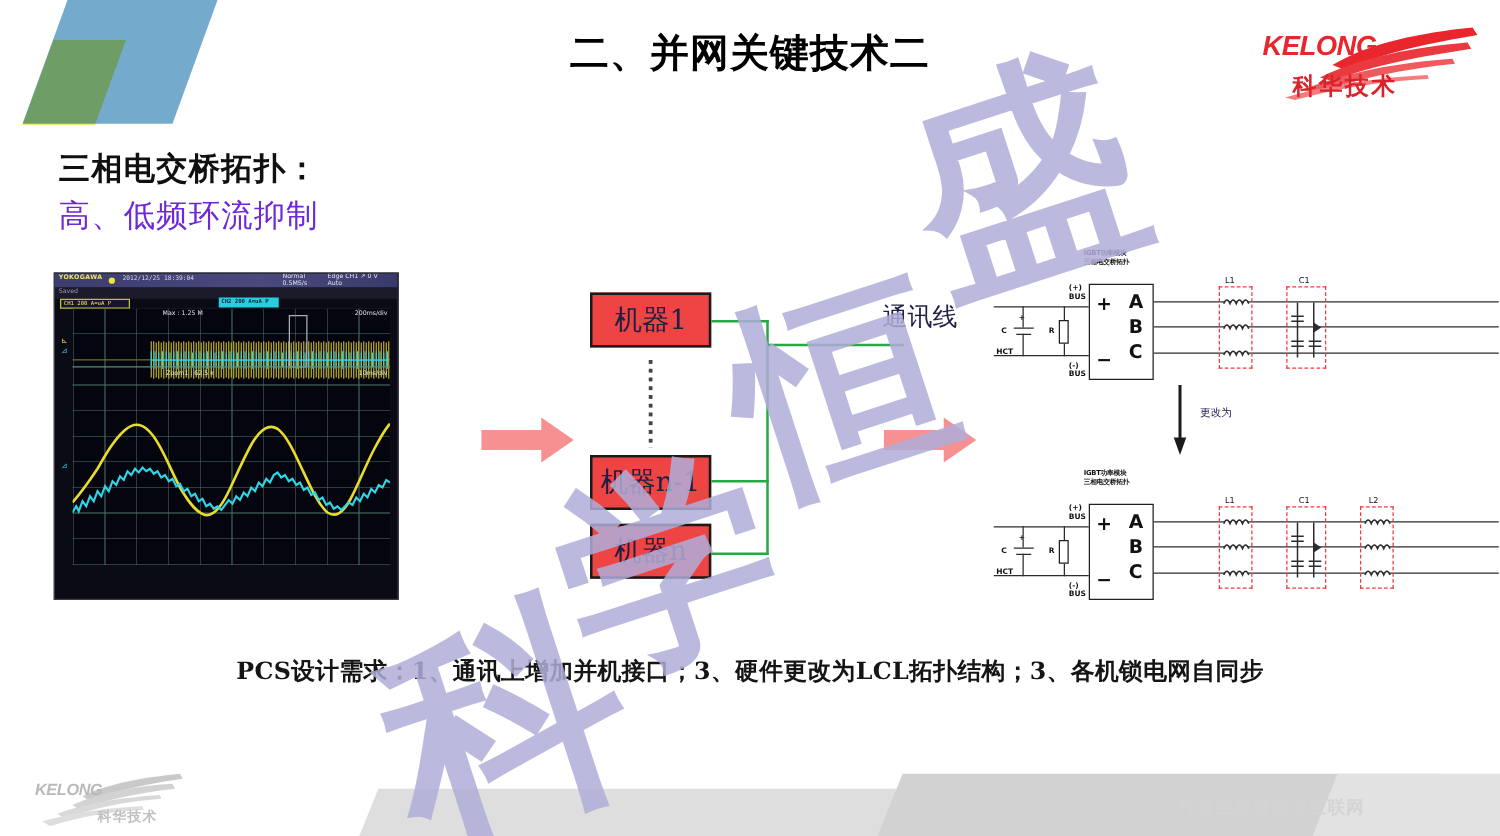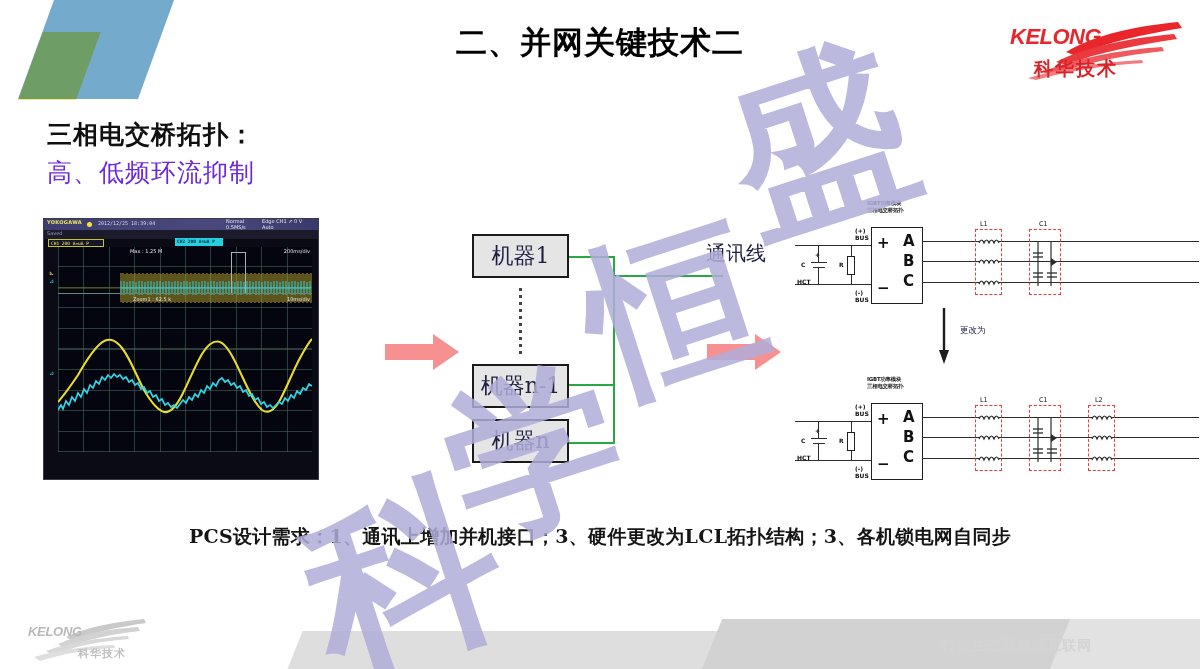--- a/index.html
+++ b/index.html
@@ -172,21 +172,21 @@
   
   .arrow-big {
     position: absolute;
     width: 74px; height: 38px;
   }
 
   
   .blk {
     position: absolute;
     border: 2px solid #1a1a1a;
-    background: #e5e5e5;
+    background: #ef4444;
     display: flex; align-items: center; justify-content: center;
     font-family: "DejaVu Serif", serif;
     font-size: 22px; color: #1f1f43;
   }
   .dots-vert {
     position: absolute;
     width: 3px;
     background-image: linear-gradient(#444 50%, transparent 50%);
     background-size: 3px 7px;
   }

